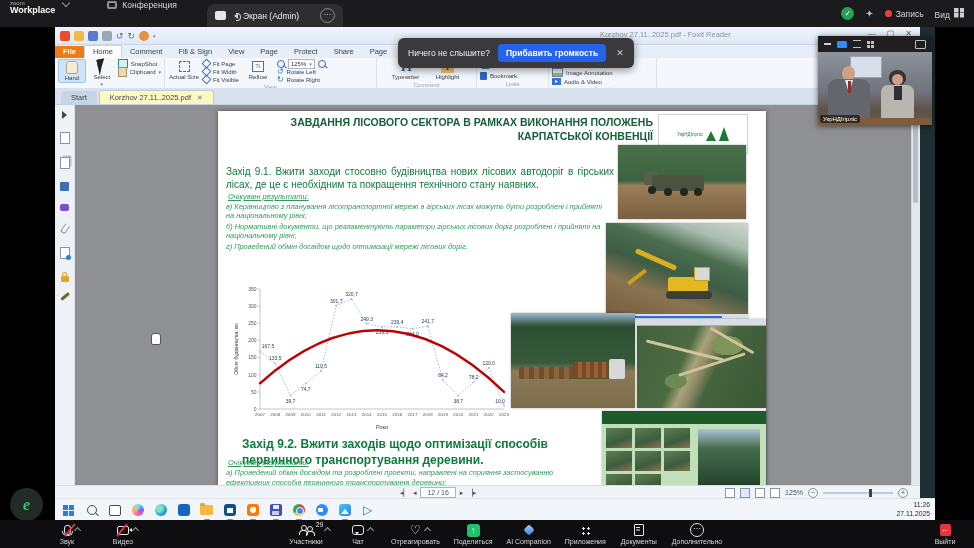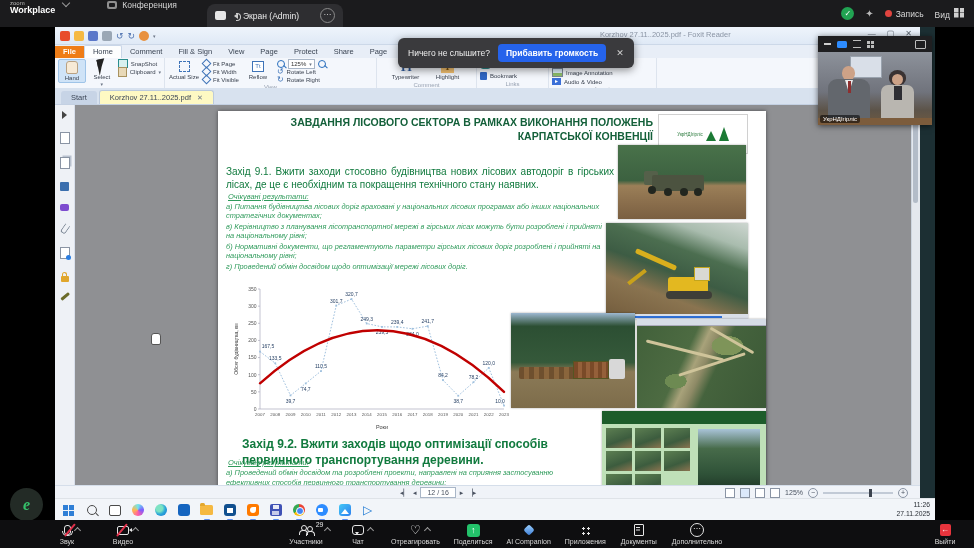--- a/index.html
+++ b/index.html
@@ -474,21 +474,20 @@
         <div class="page">
           <div class="ptitle">ЗАВДАННЯ ЛІСОВОГО СЕКТОРА В РАМКАХ ВИКОНАННЯ ПОЛОЖЕНЬ КАРПАТСЬКОЇ КОНВЕНЦІЇ</div>
           <div class="plogo">
             <span class="logotxt">УкрНДІгірліс</span>
             <span class="tree small"></span>
             <span class="tree"></span>
           </div>
           <div class="pz1">Захід 9.1.  Вжити заходи стосовно будівництва нових лісових автодоріг в гірських лісах, де це є необхідним та покращення технічного стану наявних.</div>
           <div class="pexp" style="left:10px;top:81px">Очікувані результати:</div>
           <div class="pitems">
-            <p>а) Питання будівництва лісових доріг враховані у національних лісових програмах або інших національних стратегічних документах;</p>
             <p>в) Керівництво з планування лісотранспортної мережі в гірських лісах можуть бути розроблені і прийняті  на національному  рівні;</p>
             <p>б) Нормативні документи, що регламентують параметри гірських лісових доріг розроблені і прийняті  на національному  рівні;</p>
             <p>г) Проведений обмін досвідом щодо оптимізації мережі лісових доріг.</p>
           </div>
 
           <div class="chartbox" id="chartHost"><svg viewBox="0 0 284 152" width="100%" height="100%" font-family="Liberation Sans, sans-serif">
                 <line x1="30" y1="8" x2="30" y2="128" stroke="#aab" stroke-width="0.7"></line>
                 <line x1="30" y1="128" x2="274" y2="128" stroke="#aab" stroke-width="0.7"></line>
                 <line x1="28" y1="128" x2="30" y2="128" stroke="#aab" stroke-width="0.7"></line>
                 <text x="26.5" y="129.8" font-size="5" fill="#555" text-anchor="end">0</text>

